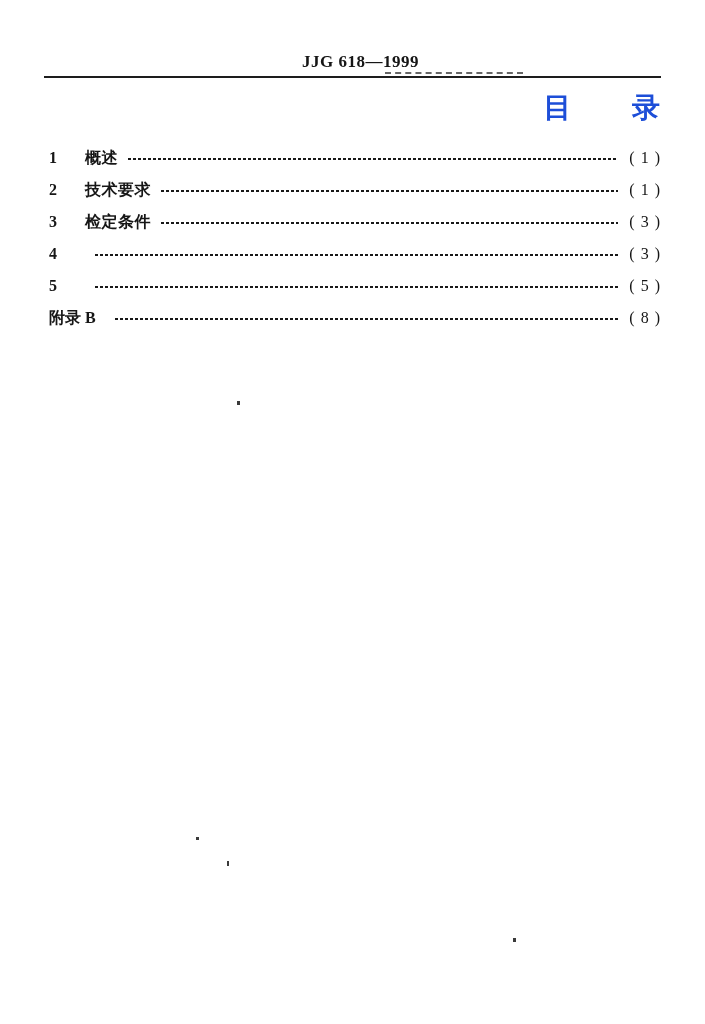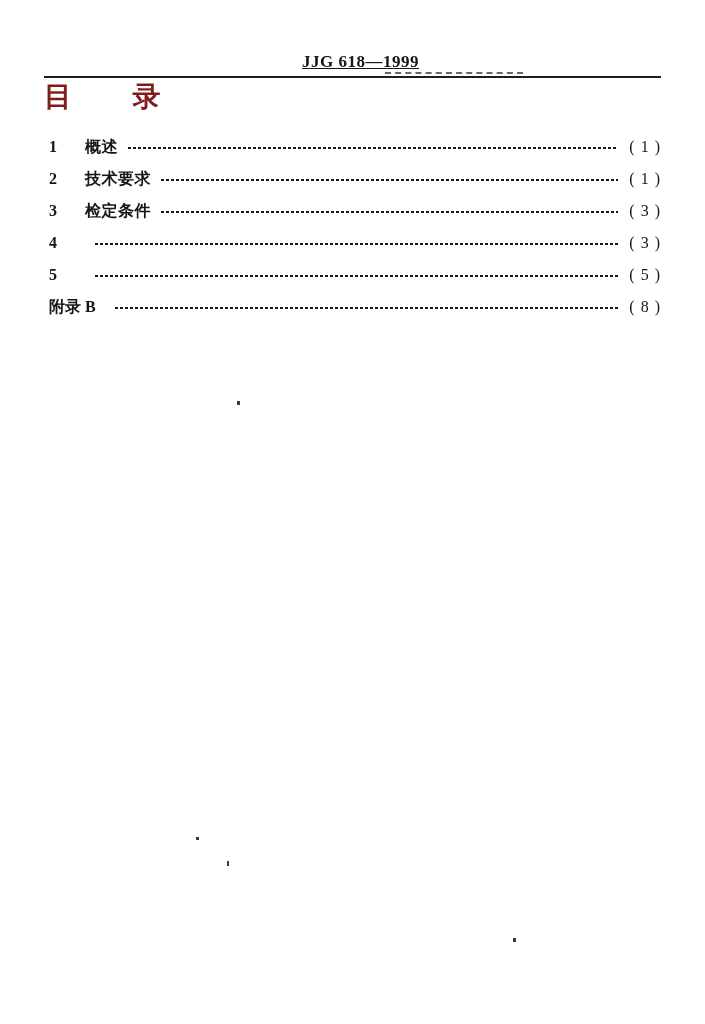--- a/index.html
+++ b/index.html
@@ -24,51 +24,50 @@
     text-align: center;
     padding-top: 51px;
     line-height: 21px;
   }
   .header-text {
     display: inline-block;
     font-weight: bold;
     font-size: 17px;
     letter-spacing: 0.5px;
     transform: translateX(8px);
-    text-decoration: underline;
   }
   
   .rule-wrap {
     position: relative;
     margin-top: 4px;
   }
   .rule {
     border-top: 2px solid #1d1d1d;
     height: 0;
   }
   .rule-artifact {
     position: absolute;
     left: 341px;
     top: -4px;
     width: 138px;
     border-top: 2px dashed #333333;
     opacity: 0.75;
   }
   
   .title {
-    margin: 2px 0 0 0;
-    text-align: left;
+    margin: 13px 0 0 0;
+    text-align: right;
     font-size: 28px;
     line-height: 34px;
     font-weight: bold;
     font-family: "Liberation Sans", sans-serif;
     white-space: pre;
     word-spacing: 21px;
     letter-spacing: 1px;
-    color: #7f1d1d;
+    color: #1d4ed8;
   }
   
   .toc {
     margin-top: 17px;
     font-size: 16px;
   }
   .toc-row {
     display: flex;
     align-items: center;
     height: 32px;

